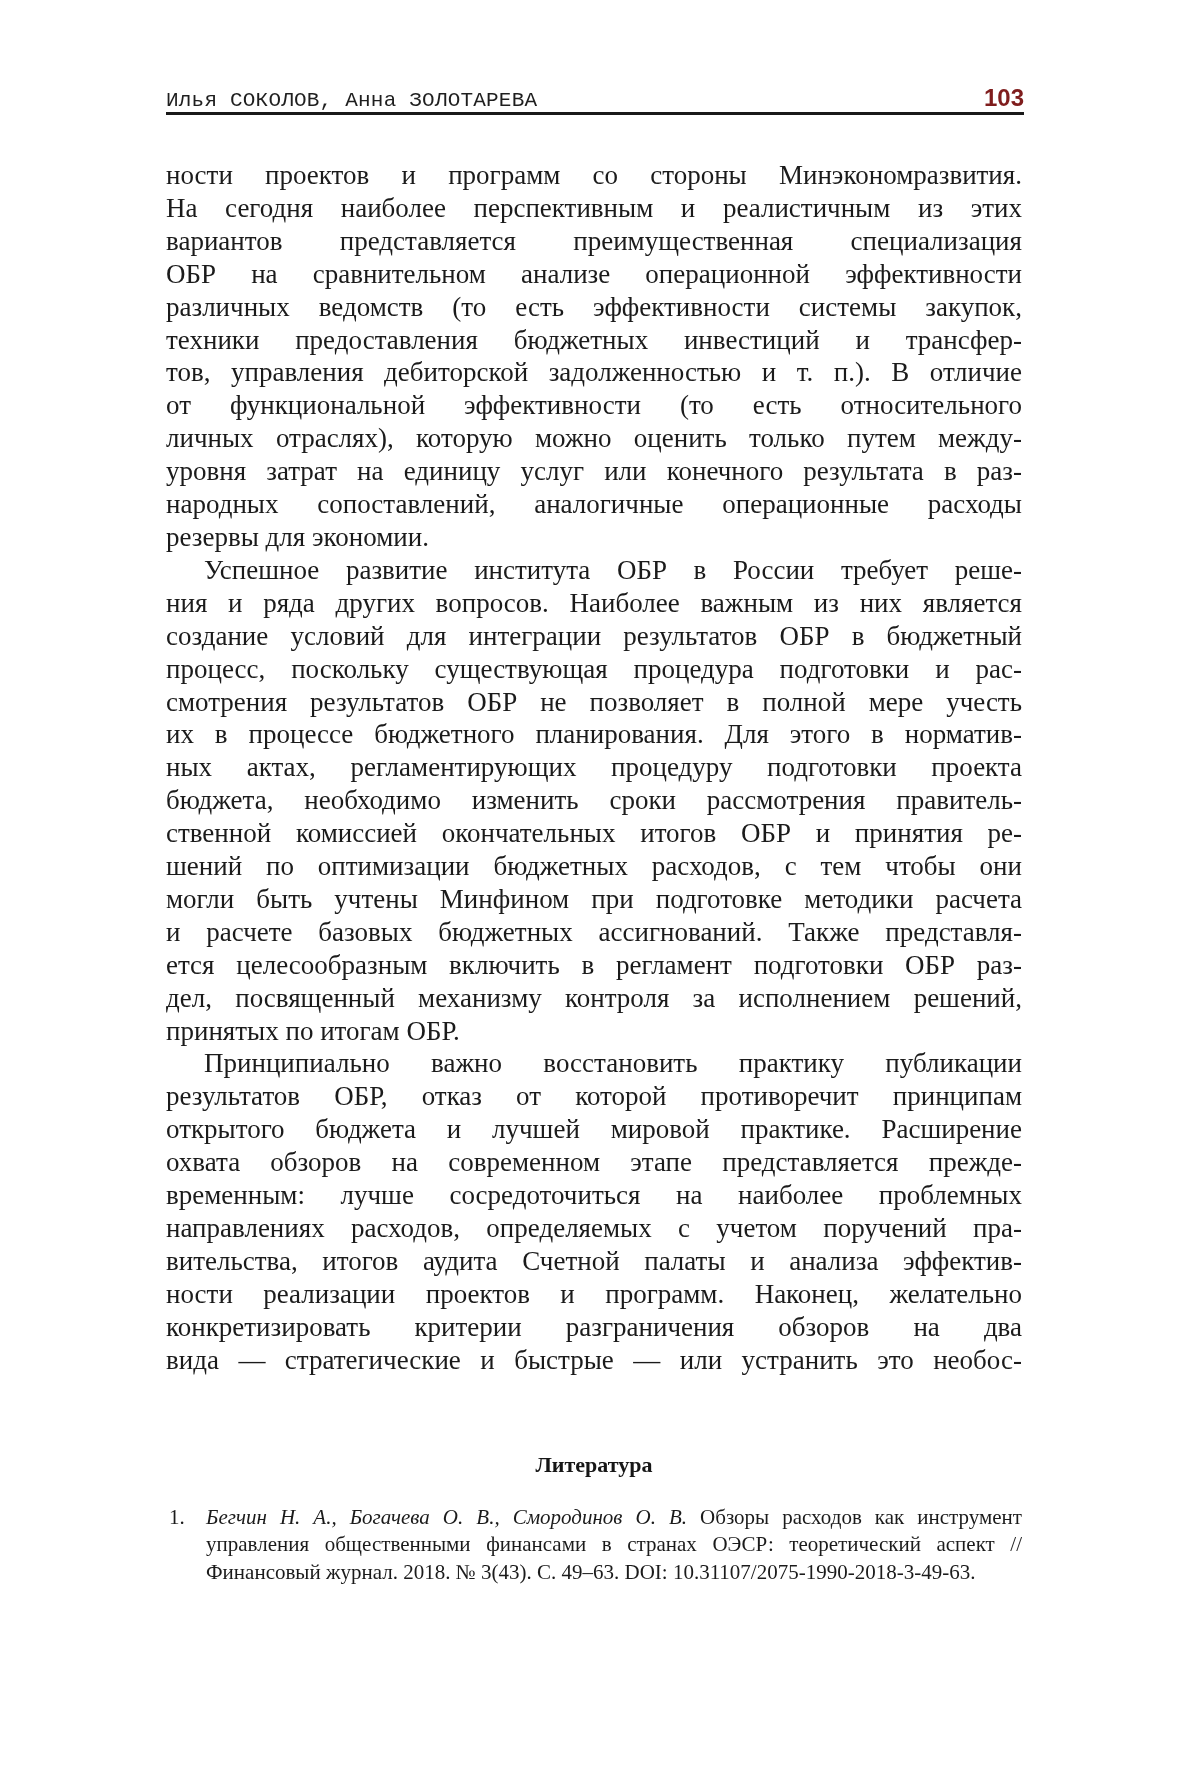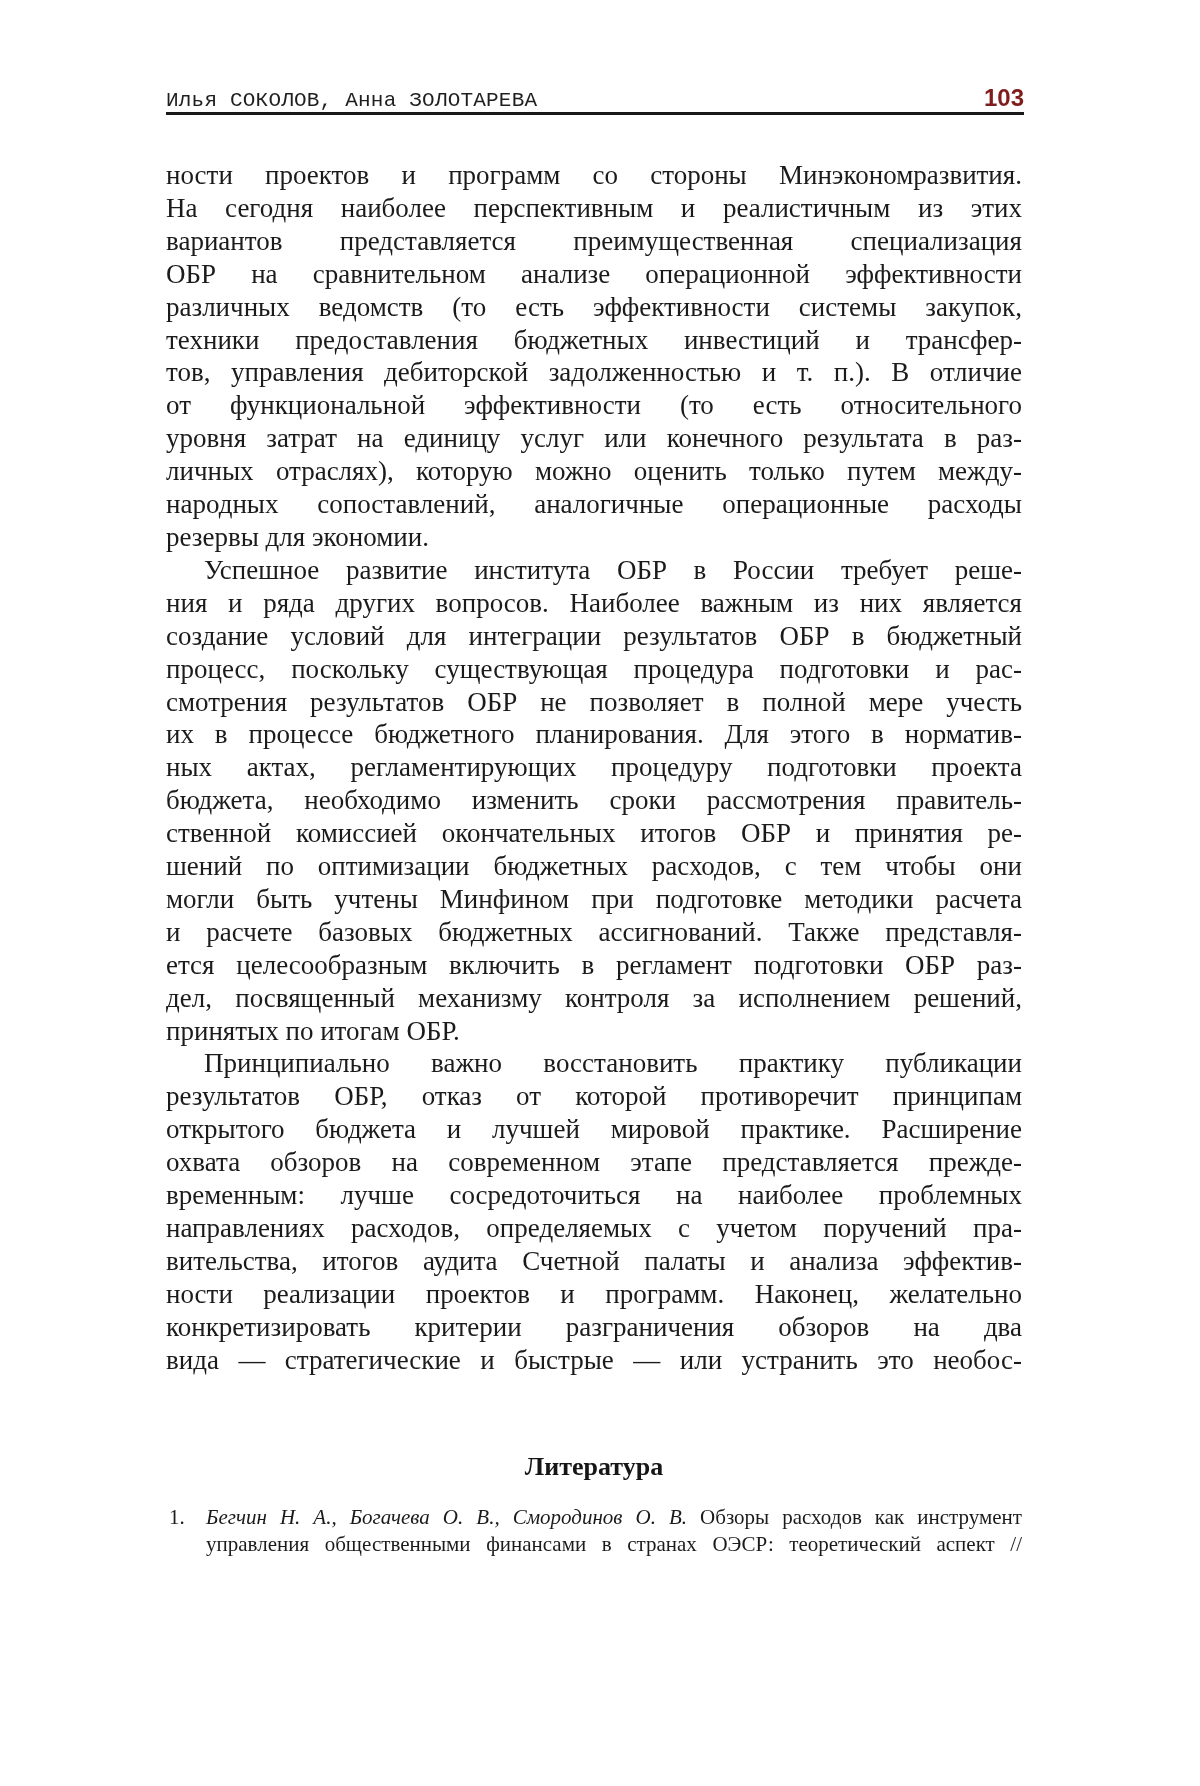--- a/index.html
+++ b/index.html
@@ -68,21 +68,21 @@
     text-indent: 38px;
   }
   
   .lit-heading {
     position: absolute;
     left: 166px;
     width: 856px;
     top: 1452px;
     margin: 0;
     text-align: center;
-    font-size: 26px;
+    font-size: 22px;
     font-weight: bold;
     color: #161616;
   }
   .ref-list {
     position: absolute;
     left: 166px;
     width: 856px;
     top: 1504px;
     margin: 0;
     padding: 0;
@@ -124,22 +124,22 @@
 
   <div class="para">
         <div class="line">ности проектов и программ со стороны Минэкономразвития.</div>
         <div class="line">На сегодня наиболее перспективным и реалистичным из этих</div>
         <div class="line">вариантов представляется преимущественная специализация</div>
         <div class="line">ОБР на сравнительном анализе операционной эффективности</div>
         <div class="line">различных ведомств (то есть эффективности системы закупок,</div>
         <div class="line">техники предоставления бюджетных инвестиций и трансфер-</div>
         <div class="line">тов, управления дебиторской задолженностью и т. п.). В отличие</div>
         <div class="line">от функциональной эффективности (то есть относительного</div>
+        <div class="line">личных отраслях), которую можно оценить только путем между-</div>
         <div class="line">уровня затрат на единицу услуг или конечного результата в раз-</div>
-        <div class="line">личных отраслях), которую можно оценить только путем между-</div>
         <div class="line">народных сопоставлений, аналогичные операционные расходы</div>
         <div class="line last">резервы для экономии.</div>
       </div>
       <div class="para indent">
         <div class="line">Успешное развитие института ОБР в России требует реше-</div>
         <div class="line">ния и ряда других вопросов. Наиболее важным из них является</div>
         <div class="line">создание условий для интеграции результатов ОБР в бюджетный</div>
         <div class="line">процесс, поскольку существующая процедура подготовки и рас-</div>
         <div class="line">смотрения результатов ОБР не позволяет в полной мере учесть</div>
         <div class="line">их в процессе бюджетного планирования. Для этого в норматив-</div>
@@ -168,16 +168,17 @@
     </main>
 
   <h2 class="lit-heading">Литература</h2>
 
   <ol class="ref-list">
 
   <li class="ref-item">
         <span class="ref-number">1.</span>
         <div class="ref-line"><span class="it">Бегчин Н. А., Богачева О. В., Смородинов О. В.</span><span> Обзоры расходов как инструмент</span></div>
         <div class="ref-line"><span>управления общественными финансами в странах ОЭСР: теоретический аспект //</span></div>
+        <div class="ref-line last"><span>Финансовый журнал. 2018. № 3(43). С. 49–63. DOI: 10.31107/2075-1990-2018-3-49-63.</span></div>
       </li>
     </ol>
 
 </div>
 
 </body></html>

